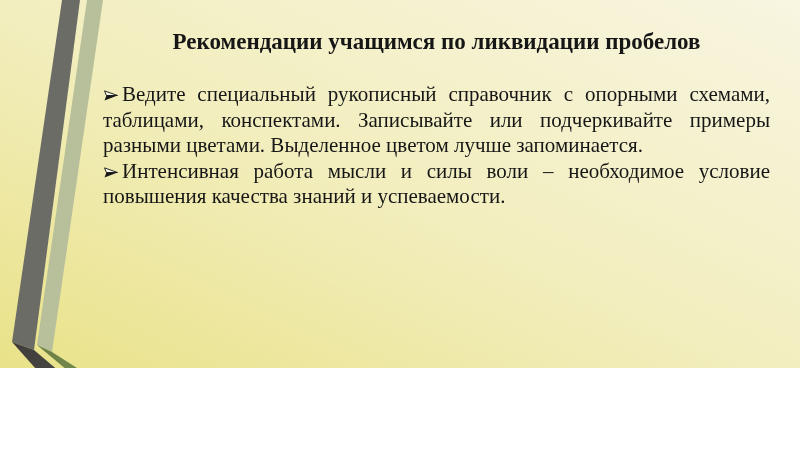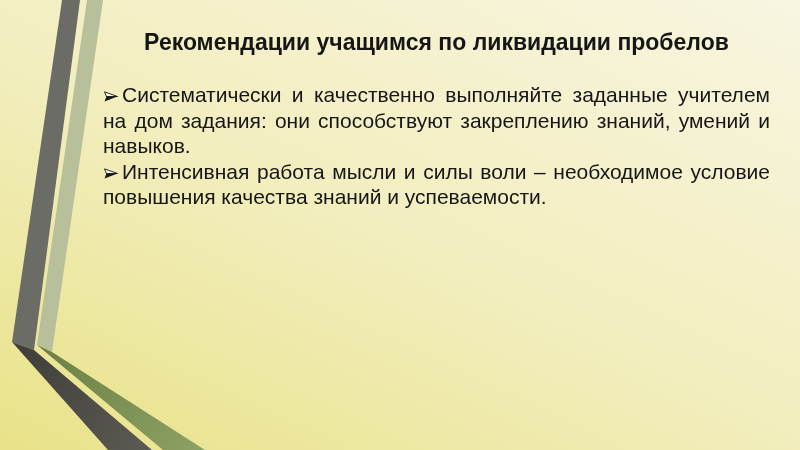--- a/index.html
+++ b/index.html
@@ -2,23 +2,23 @@
 <html lang="ru"><head>
 <meta charset="utf-8">
 <style>
   html, body {
     margin: 0;
     padding: 0;
   }
   .slide {
     position: relative;
     width: 800px;
-    height: 450px;
+    height: 368px;
     overflow: hidden;
-    font-family: Liberation Sans, sans-serif;
+    font-family: Liberation Serif, serif;
     color: #161616;
     
     background: #f1eebd;
   }
   .decor {
     position: absolute;
     inset: 0;
     width: 800px;
     height: 450px;
     pointer-events: none;
@@ -81,25 +81,25 @@
   </svg>
 
   <div class="content">
 
     <h1 class="title">
       <span class="tline">Рекомендации учащимся по ликвидации пробелов</span>
     </h1>
 
     <div class="bullets">
 
-
       <p><span class="marker"><svg viewBox="0 0 17 14" xmlns="http://www.w3.org/2000/svg">
               <path d="M1,2 L15,7 L3,7 Z" fill="#fbf9ec" stroke="#181818" stroke-width="1"></path>
               <path d="M3,7 L15,7 L1,12.5 Z" fill="#181818"></path>
-            </svg></span><span>Систематически и качественно выполняйте заданные учителем на дом задания: они способствуют закреплению знаний, умений и навыков.</span></p>
+            </svg></span><span>Ведите специальный рукописный справочник с опорными схемами, таблицами, конспектами. Записывайте или подчеркивайте примеры разными цветами. Выделенное цветом лучше запоминается.</span></p>
+
 
 
       <p><span class="marker"><svg viewBox="0 0 17 14" xmlns="http://www.w3.org/2000/svg">
               <path d="M1,2 L15,7 L3,7 Z" fill="#fbf9ec" stroke="#181818" stroke-width="1"></path>
               <path d="M3,7 L15,7 L1,12.5 Z" fill="#181818"></path>
             </svg></span><span>Интенсивная работа мысли и силы воли – необходимое условие повышения качества знаний и успеваемости.</span></p>
 
 
     </div>
   </div>

